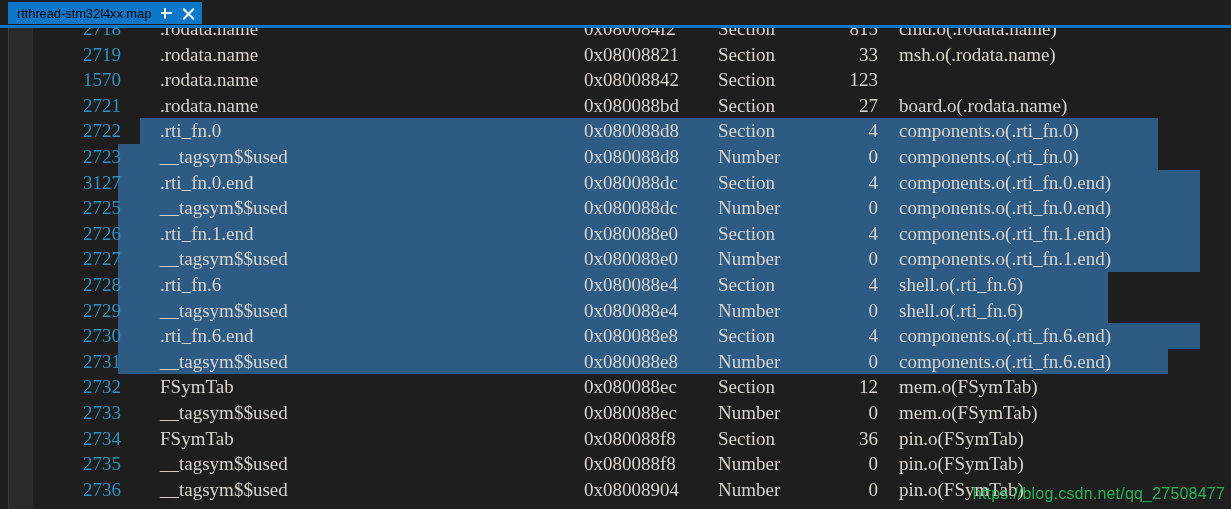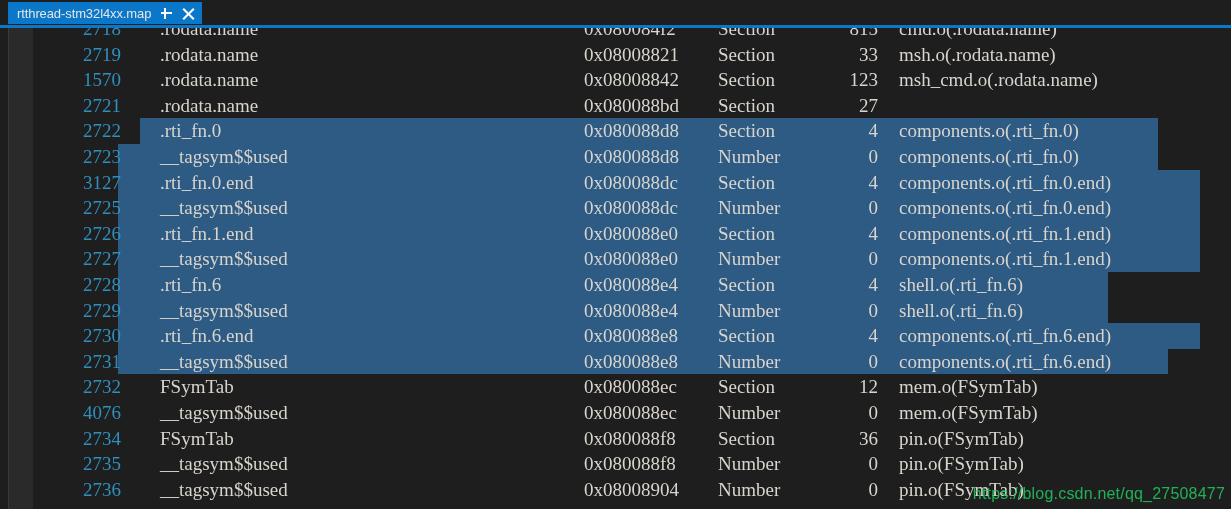--- a/index.html
+++ b/index.html
@@ -26,21 +26,21 @@
     background: #1e1e1e;
   }
   .tab {
     position: absolute;
     left: 8px; top: 2px;
     height: 22px;
     display: flex;
     align-items: center;
     padding: 0 7px 0 9px;
     background: #0b77c8;
-    color: #e5e5e5;
+    color: #000000;
     font-family: "Liberation Sans", "DejaVu Sans", sans-serif;
     font-size: 13px;
     white-space: nowrap;
     cursor: default;
   }
   .tab-title { letter-spacing: -0.1px; }
   .tab-pin {
     margin-left: 9px;
     width: 13px; height: 13px;
     position: relative;
@@ -198,28 +198,28 @@
           <span class="cell c-type">Section</span>
           <span class="cell c-size">33</span>
           <span class="cell c-name">msh.o(.rodata.name)</span>
         </div>
         <div class="row">
           <span class="cell c-lineno">1570</span>
           <span class="cell c-symbol">.rodata.name</span>
           <span class="cell c-addr">0x08008842</span>
           <span class="cell c-type">Section</span>
           <span class="cell c-size">123</span>
-          <span class="cell c-name">msh_cmd.o(.rodata.name)</span>
         </div>
         <div class="row">
           <span class="cell c-lineno">2721</span>
           <span class="cell c-symbol">.rodata.name</span>
           <span class="cell c-addr">0x080088bd</span>
           <span class="cell c-type">Section</span>
           <span class="cell c-size">27</span>
+          <span class="cell c-name">board.o(.rodata.name)</span>
         </div>
         <div class="row">
           <div class="sel" style="left: 140px; width: 1018px;"></div>
           <span class="cell c-lineno">2722</span>
           <span class="cell c-symbol">.rti_fn.0</span>
           <span class="cell c-addr">0x080088d8</span>
           <span class="cell c-type">Section</span>
           <span class="cell c-size">4</span>
           <span class="cell c-name">components.o(.rti_fn.0)</span>
         </div>
@@ -306,21 +306,21 @@
         </div>
         <div class="row">
           <span class="cell c-lineno">2732</span>
           <span class="cell c-symbol">FSymTab</span>
           <span class="cell c-addr">0x080088ec</span>
           <span class="cell c-type">Section</span>
           <span class="cell c-size">12</span>
           <span class="cell c-name">mem.o(FSymTab)</span>
         </div>
         <div class="row">
-          <span class="cell c-lineno">4076</span>
+          <span class="cell c-lineno">2733</span>
           <span class="cell c-symbol">__tagsym$$used</span>
           <span class="cell c-addr">0x080088ec</span>
           <span class="cell c-type">Number</span>
           <span class="cell c-size">0</span>
           <span class="cell c-name">mem.o(FSymTab)</span>
         </div>
         <div class="row">
           <span class="cell c-lineno">2734</span>
           <span class="cell c-symbol">FSymTab</span>
           <span class="cell c-addr">0x080088f8</span>

